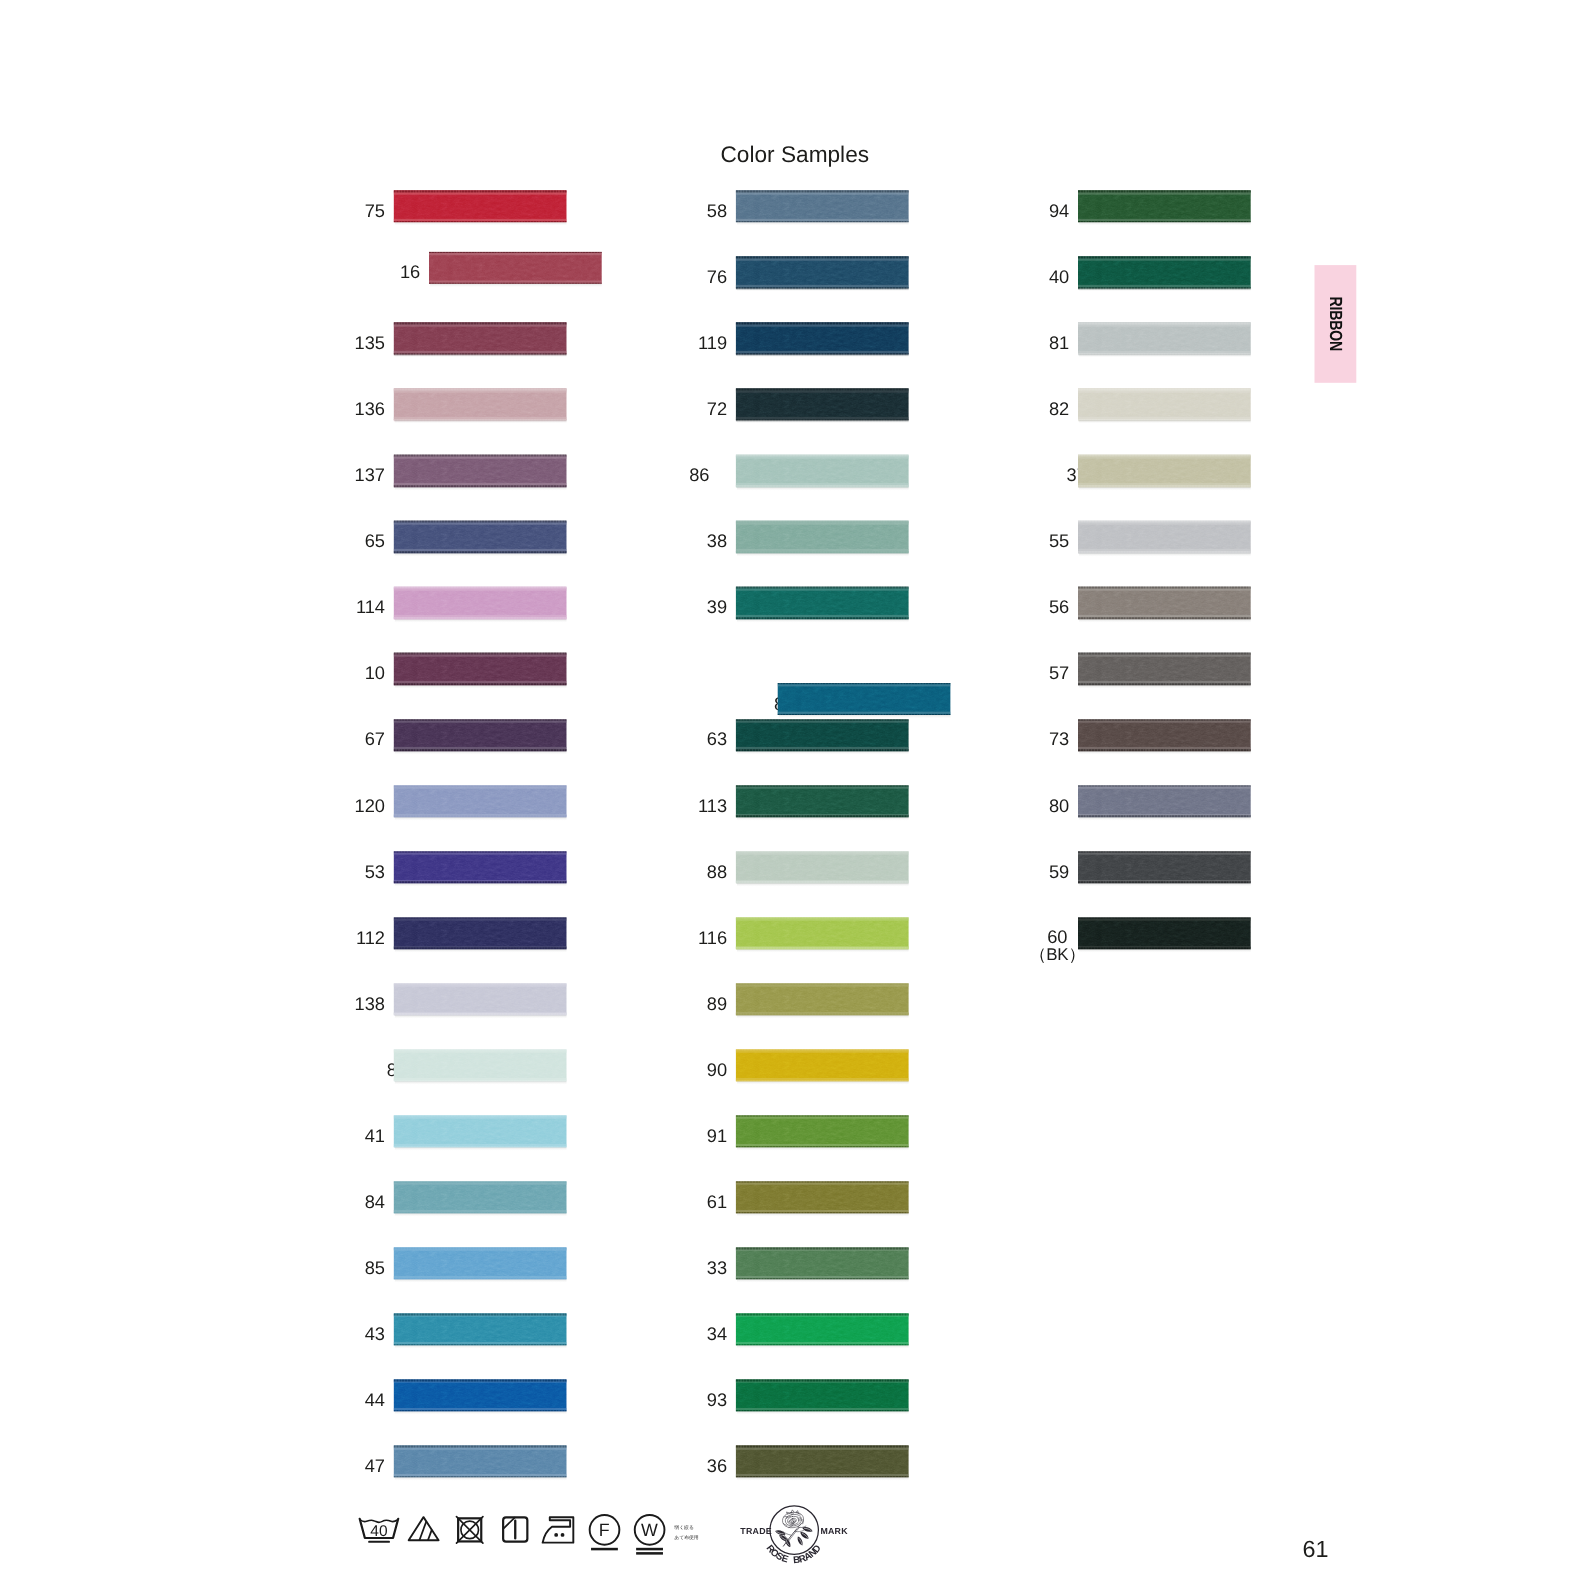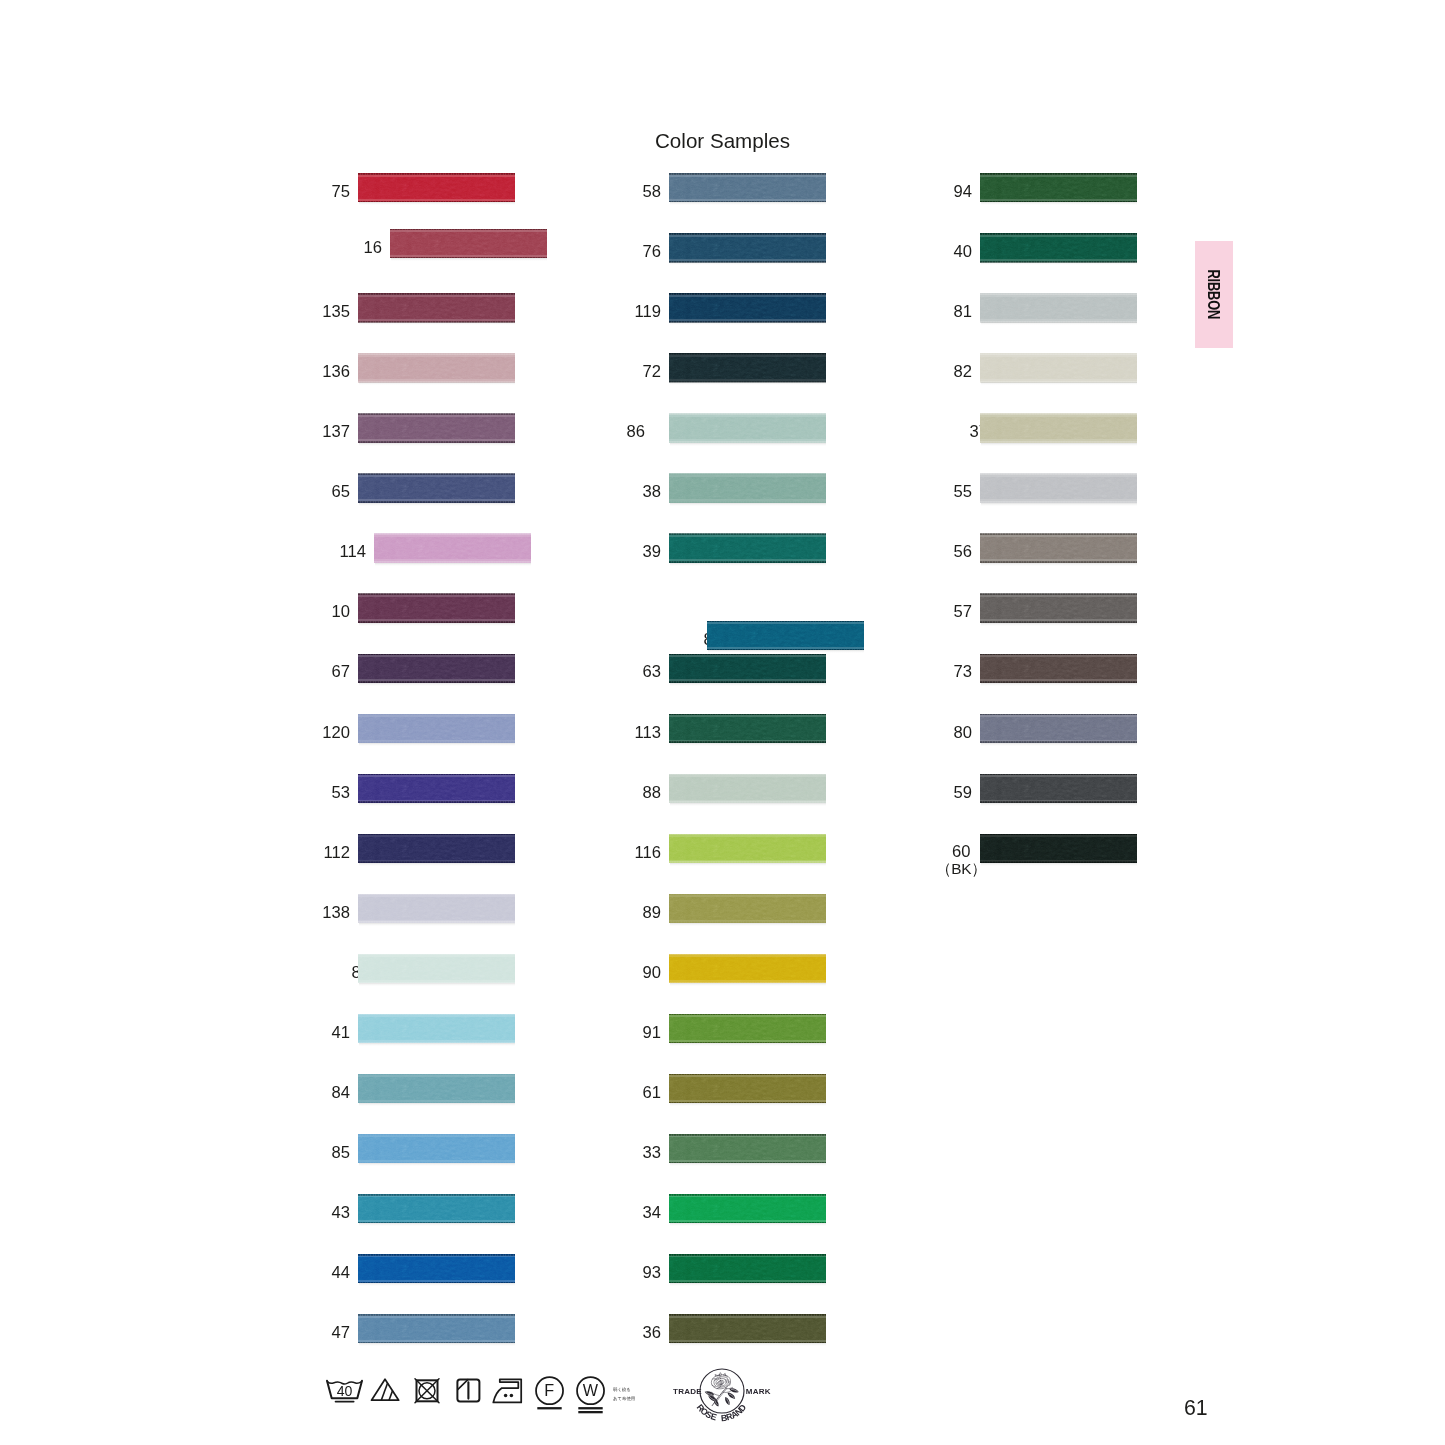--- a/index.html
+++ b/index.html
@@ -126,21 +126,21 @@
           <div class="base" style="background:#3e4a76"></div>
           <div class="tex"></div>
           <div class="tex2"></div>
           <div class="selv t" style="background:#8088a5"></div>
           <div class="selv b" style="background:#8088a5"></div>
           <div class="stitch t" style="background:repeating-linear-gradient(to right,#242b44 0 1.5px,#3e455f 1.5px 2.6px);opacity:0.68"></div>
           <div class="stitch b" style="background:repeating-linear-gradient(to right,#242b44 0 1.5px,#3e455f 1.5px 2.6px);opacity:0.68"></div>
           <div class="shadow"></div>
         </div>
       </div>
-      <div class="sample" style="left: 374px; top: 533.6px; width: 157px;">
+      <div class="sample" style="left: 358px; top: 533.6px; width: 157px;">
         <span class="code">114</span>
         <div class="ribbon">
           <div class="base" style="background:#ca96c2"></div>
           <div class="tex"></div>
           <div class="tex2"></div>
           <div class="selv t" style="background:#dab6d4"></div>
           <div class="selv b" style="background:#dab6d4"></div>
           <div class="stitch t" style="background:repeating-linear-gradient(to right,#e0c2dc 0 1.5px,#debfda 1.5px 2.6px);opacity:0.85"></div>
           <div class="stitch b" style="background:repeating-linear-gradient(to right,#e0c2dc 0 1.5px,#debfda 1.5px 2.6px);opacity:0.85"></div>
           <div class="shadow"></div>

